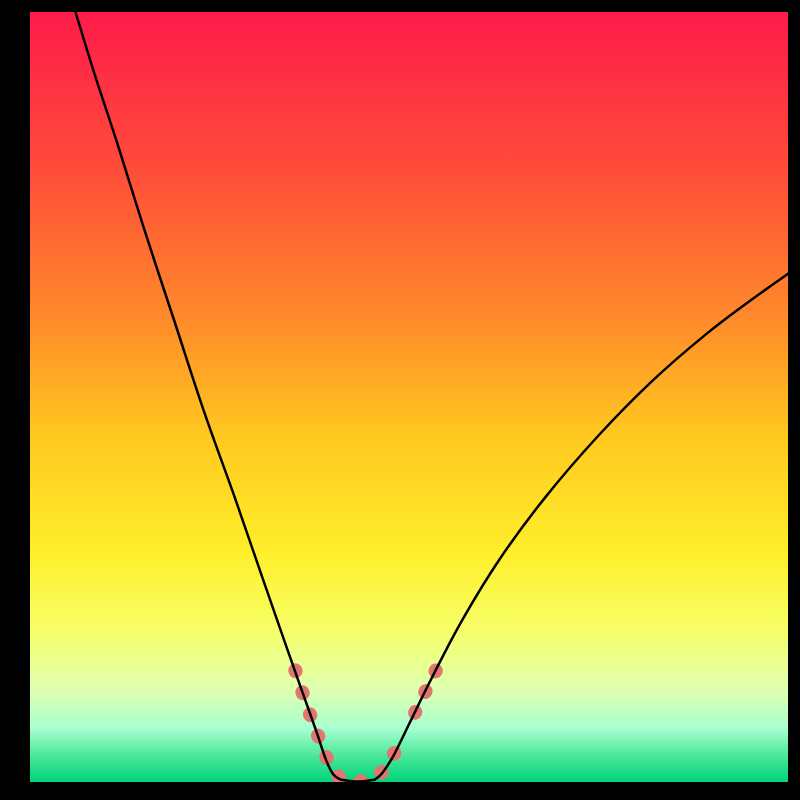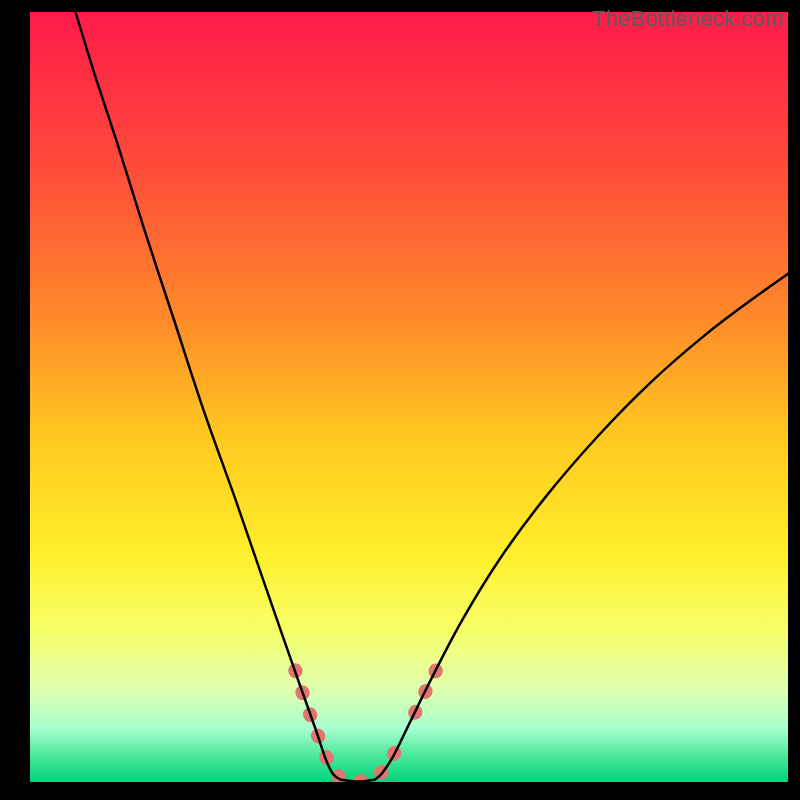--- a/index.html
+++ b/index.html
@@ -34,21 +34,20 @@
     font-weight: 500;
     letter-spacing: 0.2px;
     z-index: 20;
   }
   svg { display: block; }
 </style>
 </head>
 <body>
 
 <div class="stage">
-  <div class="watermark">TheBottleneck.com</div>
   <div class="plot">
     <svg id="svg-root" width="758" height="770" viewBox="0 0 758 770" preserveAspectRatio="none">
       <defs>
         <linearGradient id="bg-grad" x1="0" y1="0" x2="0" y2="1">
             <stop offset="0.00%" stop-color="#ff1b4a"></stop>
             <stop offset="20.00%" stop-color="#ff4b3a"></stop>
             <stop offset="40.00%" stop-color="#ff8b2a"></stop>
             <stop offset="55.00%" stop-color="#ffc81f"></stop>
             <stop offset="70.00%" stop-color="#ffee2a"></stop>
             <stop offset="80.00%" stop-color="#f7ff66"></stop>

